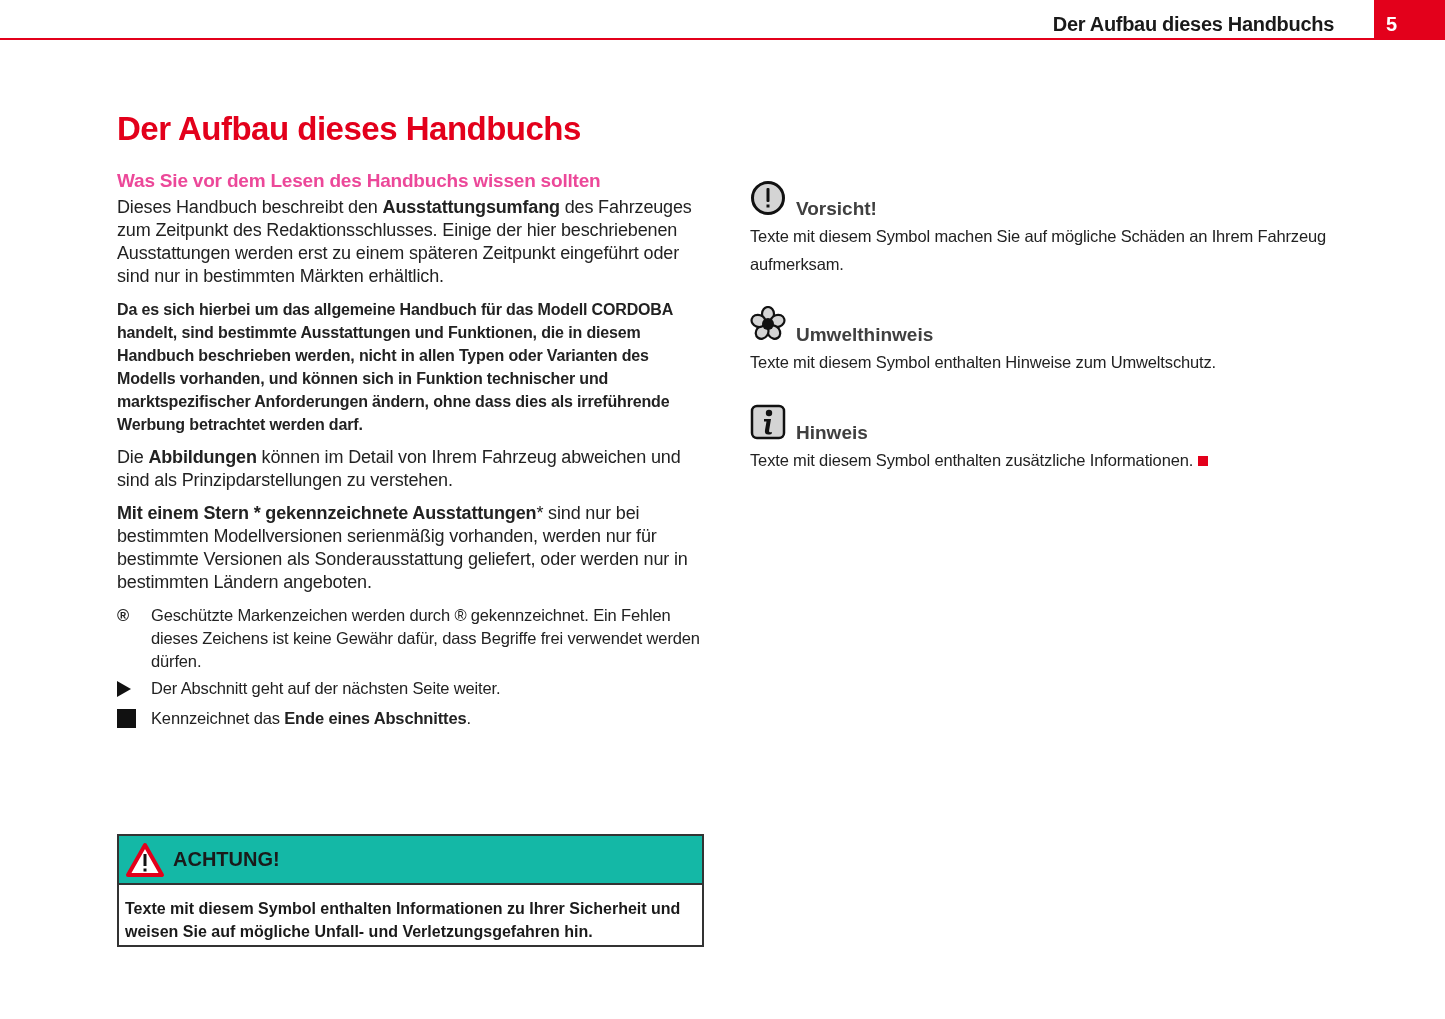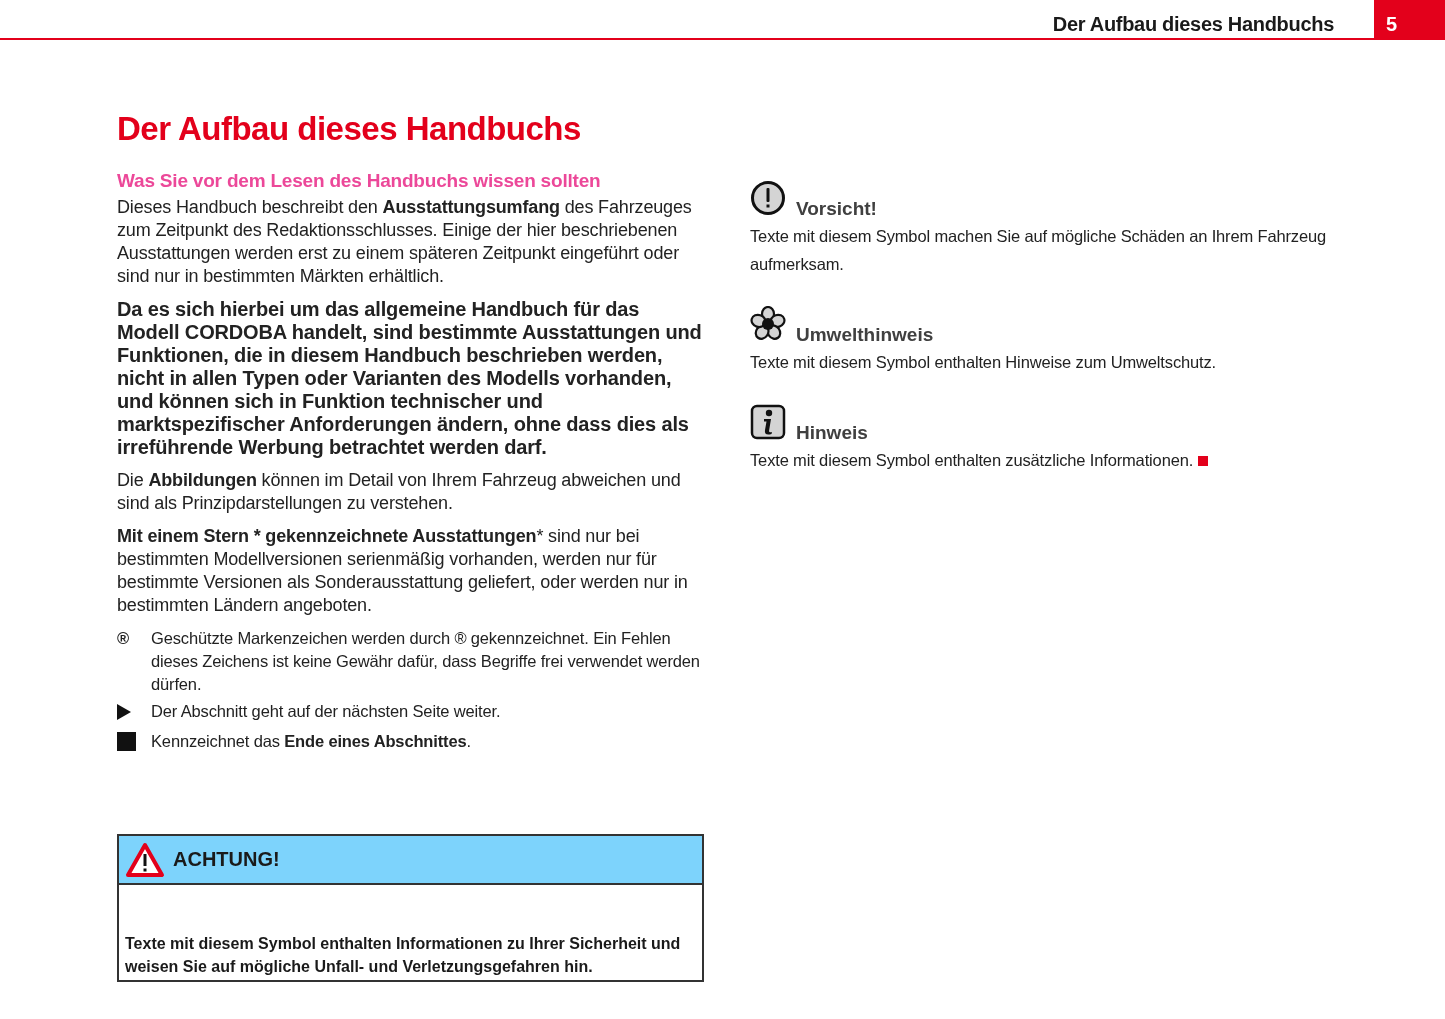--- a/index.html
+++ b/index.html
@@ -12,36 +12,36 @@
   .run-title { position: absolute; right: 111px; top: 13px; font-size: 20px; font-weight: bold;
                color: #1a1a1a; letter-spacing: -0.3px; }
   .page-tab { position: absolute; left: 1374px; top: 0; width: 71px; height: 40px; background: #e3001b; }
   .page-num { position: absolute; left: 12px; top: 13px; font-size: 20px; font-weight: bold; color: #fff; }
 
   
   .col-left { position: absolute; left: 117px; top: 110px; width: 590px; }
   .h1 { font-size: 33px; font-weight: bold; color: #e3001b; margin: 0 0 22px 0; letter-spacing: -0.5px; }
   .h2 { font-size: 19px; font-weight: bold; color: #ec4899; margin: 0 0 4px 0; letter-spacing: -0.2px; }
   .para { font-size: 18px; line-height: 23px; margin: 0 0 10px 0; color: #222; letter-spacing: -0.15px; }
-  .para.bold { font-weight: bold; font-size: 20px; }
+  .para.bold { font-weight: bold; font-size: 16px; }
   .para b { font-weight: bold; }
 
   .sym-list { margin: 0; padding: 0; list-style: none; }
   .sym-item { display: flex; font-size: 16.5px; line-height: 23px; color: #222; margin-bottom: 4px; letter-spacing: -0.15px; }
   .sym-mark { width: 34px; flex: none; font-weight: bold; }
   .tri { width: 0; height: 0; border-top: 8px solid transparent; border-bottom: 8px solid transparent;
          border-left: 14px solid #111; margin-top: 4px; display: inline-block; }
   .sq { width: 19px; height: 19px; background: #111; display: inline-block; margin-top: 2px; }
 
   
   .warn-box { position: absolute; left: 117px; top: 834px; width: 583px; border: 2px solid #333; }
-  .warn-head { background: #7dd3fc; height: 47px; border-bottom: 2px solid #333; display: flex; align-items: center; }
+  .warn-head { background: #14b8a6; height: 47px; border-bottom: 2px solid #333; display: flex; align-items: center; }
   .warn-icon { width: 40px; height: 36px; margin: 0 8px 0 6px; }
   .warn-title { font-size: 20px; font-weight: bold; color: #1a1a1a; }
-  .warn-text { padding: 20px 6px 2px 6px; font-size: 16px; line-height: 23px; font-weight: bold; color: #1a1a1a; margin-top: 27px; }
+  .warn-text { padding: 12px 6px 2px 6px; font-size: 16px; line-height: 23px; font-weight: bold; color: #1a1a1a; }
 
   
   .col-right { position: absolute; left: 750px; top: 178px; width: 590px; }
   .note { margin-bottom: 26px; }
   .note-head { display: flex; align-items: flex-end; height: 38px; }
   .note-icon { width: 36px; height: 36px; flex: none; margin-right: 10px; }
   .note-title { font-size: 19px; font-weight: bold; color: #404040; margin-bottom: -4px; }
   .note-text { font-size: 16.5px; line-height: 28px; color: #222; margin-top: 6px; letter-spacing: -0.15px; }
   .end-sq { display: inline-block; width: 10px; height: 10px; background: #e3001b; margin-left: 5px; vertical-align: 0; }
 </style>

